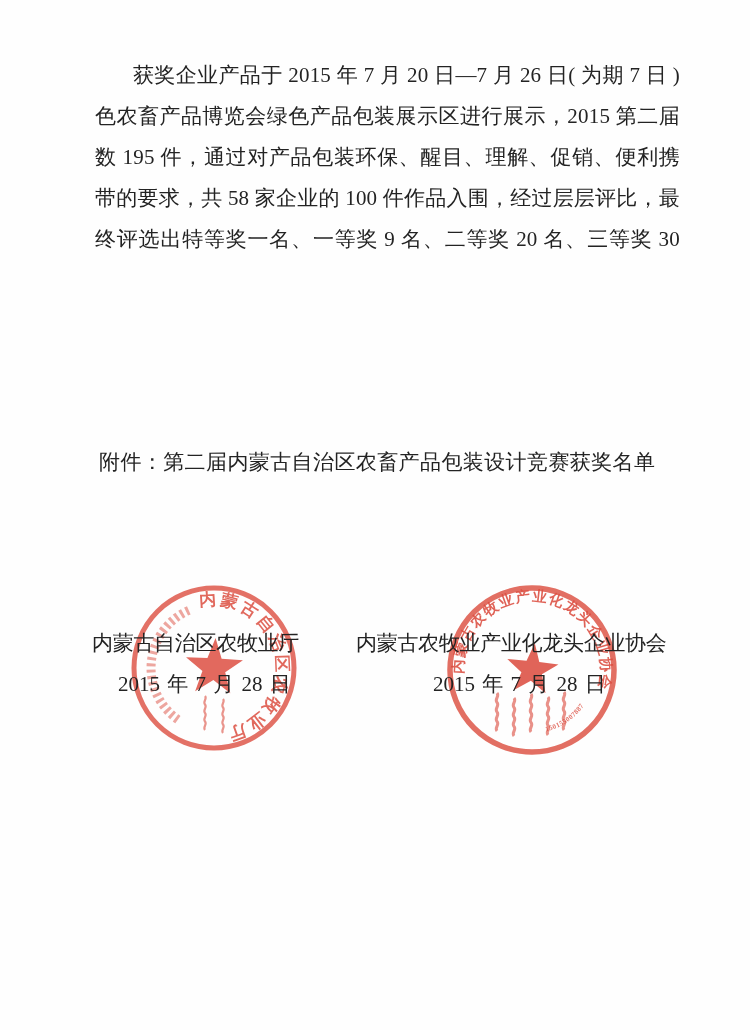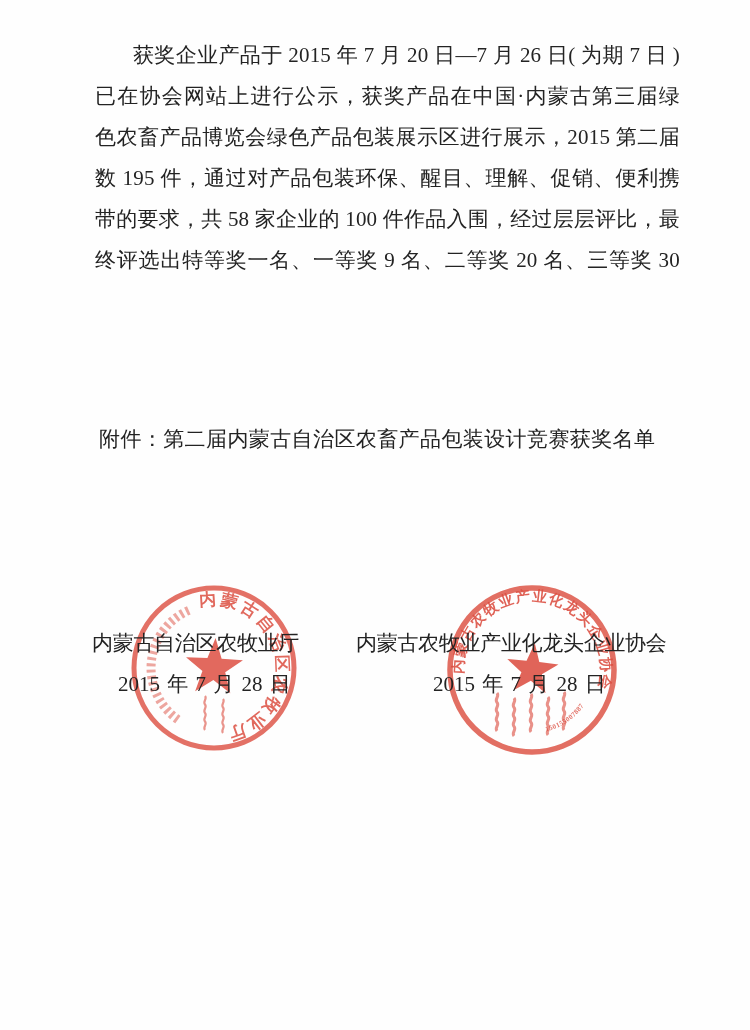--- a/index.html
+++ b/index.html
@@ -7,30 +7,30 @@
     position:relative;
     width:750px;height:1030px;
     margin:0 auto;
     background:#fefefe;
     overflow:hidden;
     font-family:"Liberation Serif","DejaVu Serif",serif;
     color:#232323;
   }
   
   .para{
-    position:absolute;left:95px;top:35px;width:585px;
+    position:absolute;left:95px;top:55px;width:585px;
     font-size:21px;line-height:41px;
     letter-spacing:0.2px;
   }
   .para .line{height:41px;overflow:hidden;}
   .para .line.j{text-align:justify;text-align-last:justify;-moz-text-align-last:justify;}
   .para .line.indent{text-indent:38px;}
   
   .attachment{
-    position:absolute;left:99px;top:425px;
+    position:absolute;left:99px;top:448px;
     font-size:21px;line-height:28px;letter-spacing:0.4px;
     white-space:pre;
   }
   
   .org{
     position:absolute;top:631px;
     font-size:21px;line-height:24px;letter-spacing:-0.3px;
     white-space:pre;z-index:3;
   }
   .org.left{left:92px;}
@@ -93,21 +93,20 @@
       <use href="#sqR" x="55" y="113"></use>
       <use href="#sqR" x="72" y="118"></use>
       <use href="#sqR" x="89" y="114"></use>
       <use href="#sqR" x="106" y="117"></use>
       <use href="#sqR" x="122" y="112"></use>
     </g>
   </svg>
 
   <div class="para">
     <div class="line j indent">获奖企业产品于 2015 年 7 月 20 日—7 月 26 日( 为期 7 日 )</div>
-    <div class="line j">已在协会网站上进行公示，获奖产品在中国·内蒙古第三届绿</div>
     <div class="line j">色农畜产品博览会绿色产品包装展示区进行展示，2015 第二届</div>
     <div class="line j">数 195 件，通过对产品包装环保、醒目、理解、促销、便利携</div>
     <div class="line j">带的要求，共 58 家企业的 100 件作品入围，经过层层评比，最</div>
     <div class="line j">终评选出特等奖一名、一等奖 9 名、二等奖 20 名、三等奖 30</div>
   </div>
 
   <div class="attachment">附件：第二届内蒙古自治区农畜产品包装设计竞赛获奖名单</div>
 
   <div class="org left">内蒙古自治区农牧业厅</div>
   <div class="org right">内蒙古农牧业产业化龙头企业协会</div>

